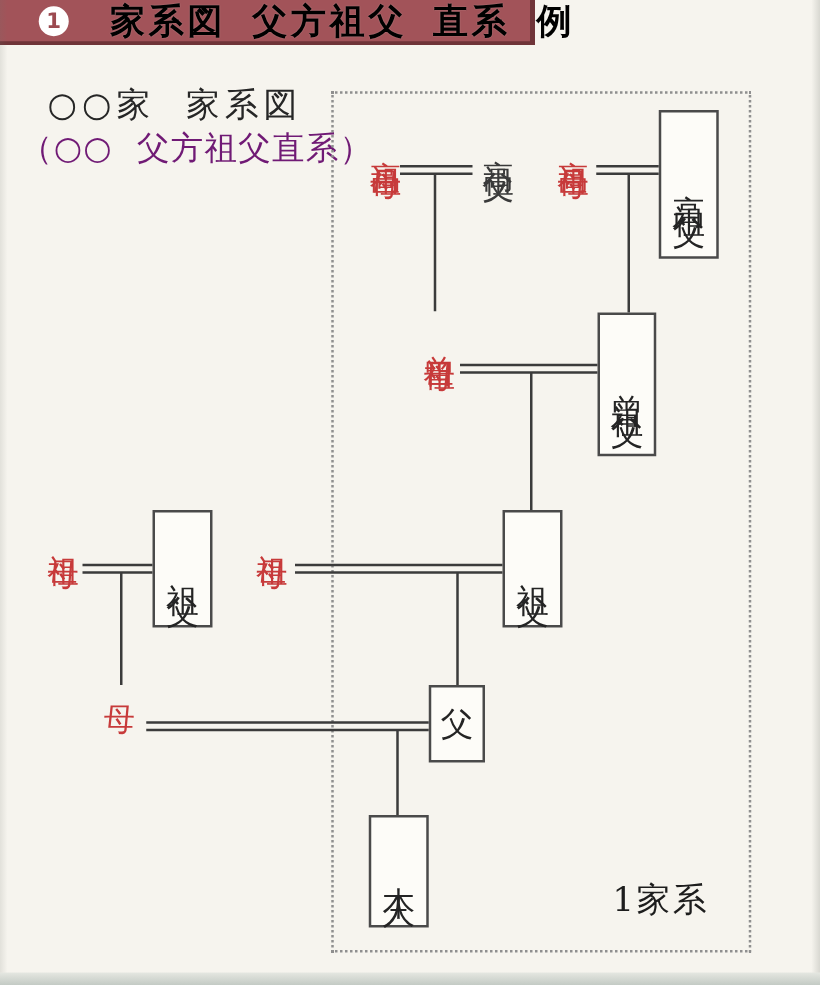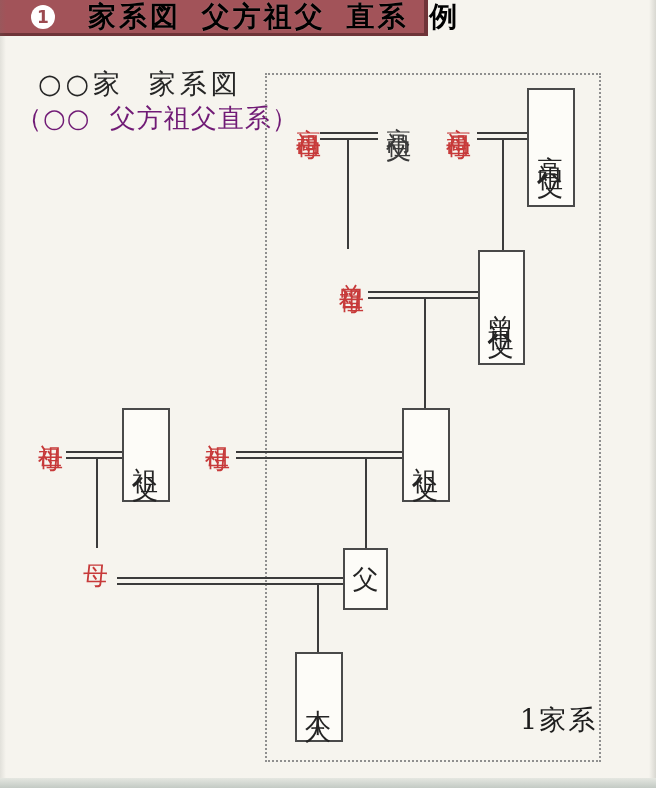--- a/index.html
+++ b/index.html
@@ -68,21 +68,21 @@
   .dl4 { left:66px;  top:451px; width:58px; }
   .dl5 { left:236px; top:451px; width:168px; }
   .dl6 { left:117px; top:577px; width:228px; }
   .v1 { left:347px; top:139px; height:110px; }
   .v2 { left:502px; top:139px; height:113px; }
   .v3 { left:424px; top:298px; height:112px; }
   .v4 { left:96px;  top:458px; height:90px; }
   .v5 { left:365px; top:458px; height:92px; }
   .v6 { left:317px; top:584px; height:70px; }
   
-  .legend { position:absolute; left:520px; top:702px; font-size:27px; color:#1d1d1d; letter-spacing:2px; white-space:nowrap; }
+  .legend { position:absolute; left:490px; top:702px; font-size:27px; color:#1d1d1d; letter-spacing:2px; white-space:nowrap; }
   .scan-bottom { position:absolute; left:0; bottom:0; width:656px; height:10px; background:linear-gradient(to bottom,#e5e7e1,#c3cac4); }
   .scan-right  { position:absolute; top:0; right:0; width:7px; height:788px; background:linear-gradient(to right, rgba(110,115,108,0), rgba(110,115,108,.22)); }
   .scan-left   { position:absolute; top:0; left:0; width:6px; height:788px; background:linear-gradient(to right, rgba(110,115,108,.15), rgba(110,115,108,0)); }
 </style>
 </head>
 <body>
 
 <div class="page">
 
   <div class="banner">

